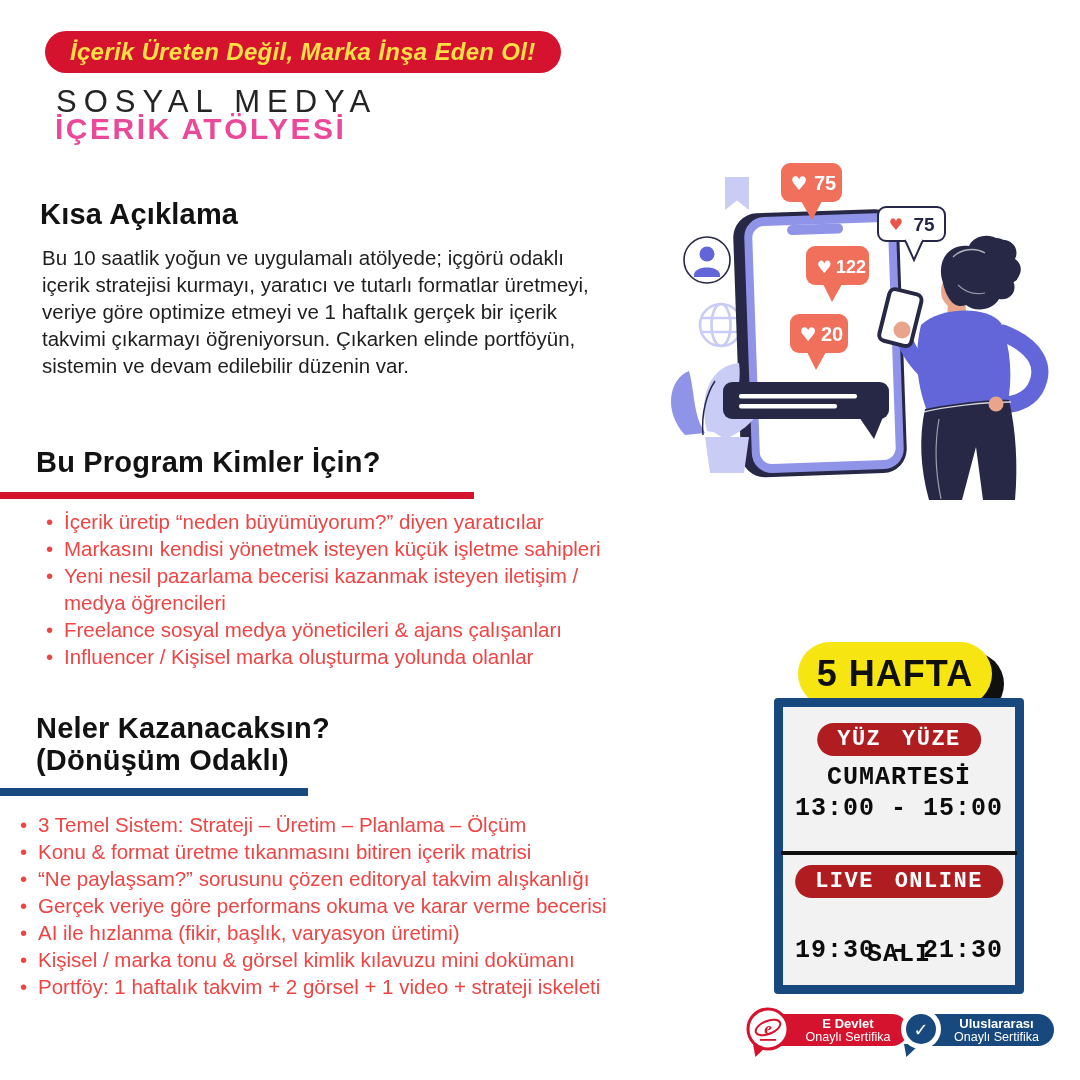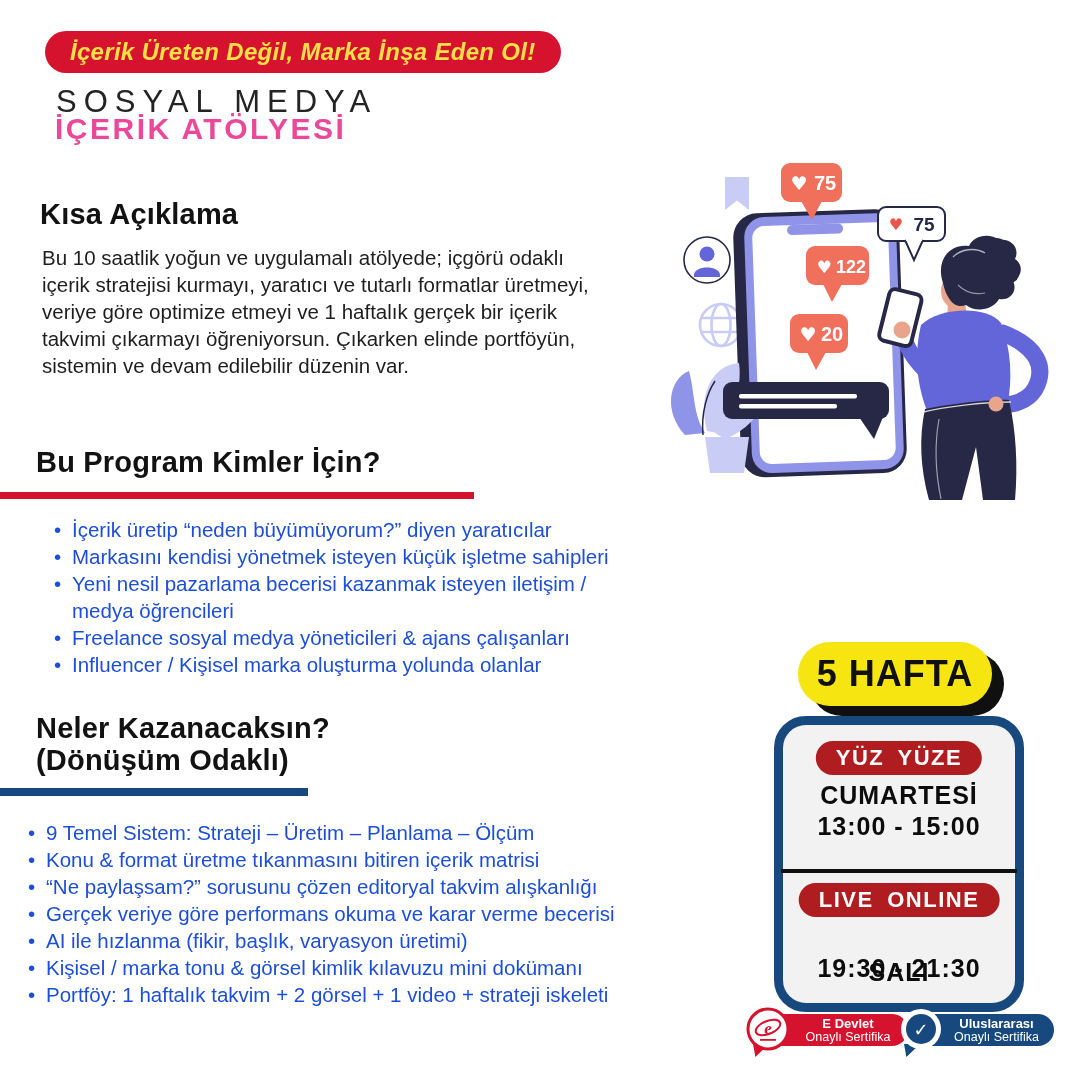--- a/index.html
+++ b/index.html
@@ -19,38 +19,38 @@
   .h2{position:absolute;font-size:29px;font-weight:800;color:#121212;letter-spacing:.2px;}
   .desc-h{left:40px;top:198px;}
   .desc-b{position:absolute;left:42px;top:244px;width:548px;font-size:20.5px;
           line-height:27px;color:#1e1e1e;margin:0;}
 
   .aud-h{left:36px;top:446px;}
   .bar{position:absolute;left:0;}
   .red-bar{top:492px;width:474px;height:7px;background:var(--red);}
   .blue-bar{top:788px;width:308px;height:8px;background:var(--navy);}
 
-  ul.blist{position:absolute;list-style:none;margin:8px;padding:0;font-size:20.5px;line-height:27px;color:#1d4ed8;}
+  ul.blist{position:absolute;list-style:none;margin:0;padding:0;font-size:20.5px;line-height:27px;color:#ef4444;}
   ul.blist li{position:relative;padding-left:18px;}
   ul.blist li::before{content:"•";position:absolute;left:0;top:0;}
   .aud-list{left:46px;top:508px;width:588px;}
   .gain-list{left:20px;top:811px;width:600px;line-height:26px;}
 
   .gain-h1{left:36px;top:712px;}
   .gain-h2{left:36px;top:744px;}
 
   
   .hafta{position:absolute;left:798px;top:642px;width:194px;height:64px;border-radius:33px;
          background:var(--yellow);box-shadow:12px 10px 0 0 #101010;display:flex;
          align-items:center;justify-content:center;font-size:36px;font-weight:800;
          letter-spacing:1px;color:#101010;}
 
   
-  .card{position:absolute;left:774px;top:716px;width:232px;height:278px;background:var(--card-bg);
-        border:9px solid var(--navy);border-radius:32px;}
+  .card{position:absolute;left:774px;top:698px;width:232px;height:278px;background:var(--card-bg);
+        border:9px solid var(--navy);border-radius:4px;font-family:Liberation Mono, monospace;}
   .mode-pill{position:absolute;left:50%;transform:translateX(-50%);background:var(--dark-red);
              color:#fff;font-weight:800;font-size:22px;letter-spacing:1.5px;word-spacing:6px;
              padding:4px 20px;border-radius:18px;white-space:nowrap;}
   .mp1{top:16px;} .mp2{top:158px;}
   .day,.time{position:absolute;width:100%;text-align:center;font-weight:800;color:#0c0c0c;
              font-size:25px;letter-spacing:1px;}
   .d1{top:56px;} .t1{top:87px;} .d2{top:200px;margin-top:33px;} .t2{top:229px;}
   .card-divider{position:absolute;left:-2px;right:-2px;top:144px;height:4px;background:#101010;}
 
   
@@ -194,21 +194,21 @@
     <li>Yeni nesil pazarlama becerisi kazanmak isteyen iletişim / medya öğrencileri</li>
     <li>Freelance sosyal medya yöneticileri &amp; ajans çalışanları</li>
     <li>Influencer / Kişisel marka oluşturma yolunda olanlar</li>
   </ul>
 
   <div class="h2 gain-h1">Neler Kazanacaksın?</div>
   <div class="h2 gain-h2">(Dönüşüm Odaklı)</div>
   <div class="bar blue-bar"></div>
 
   <ul class="blist gain-list">
-    <li>9 Temel Sistem: Strateji – Üretim – Planlama – Ölçüm</li>
+    <li>3 Temel Sistem: Strateji – Üretim – Planlama – Ölçüm</li>
     <li>Konu &amp; format üretme tıkanmasını bitiren içerik matrisi</li>
     <li>“Ne paylaşsam?” sorusunu çözen editoryal takvim alışkanlığı</li>
     <li>Gerçek veriye göre performans okuma ve karar verme becerisi</li>
     <li>AI ile hızlanma (fikir, başlık, varyasyon üretimi)</li>
     <li>Kişisel / marka tonu &amp; görsel kimlik kılavuzu mini dokümanı</li>
     <li>Portföy: 1 haftalık takvim + 2 görsel + 1 video + strateji iskeleti</li>
   </ul>
 
   <div class="hafta">
     <span>5 HAFTA</span>

